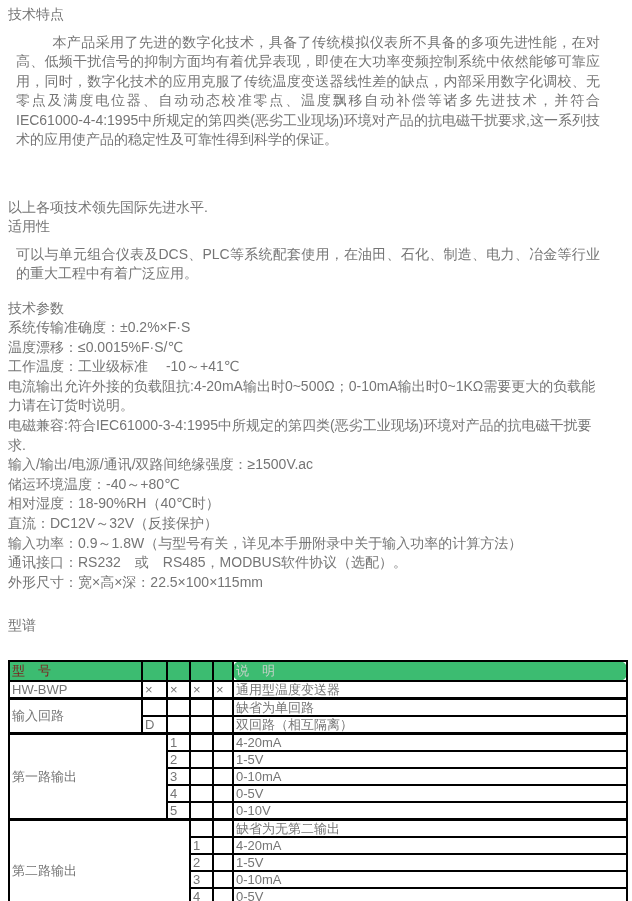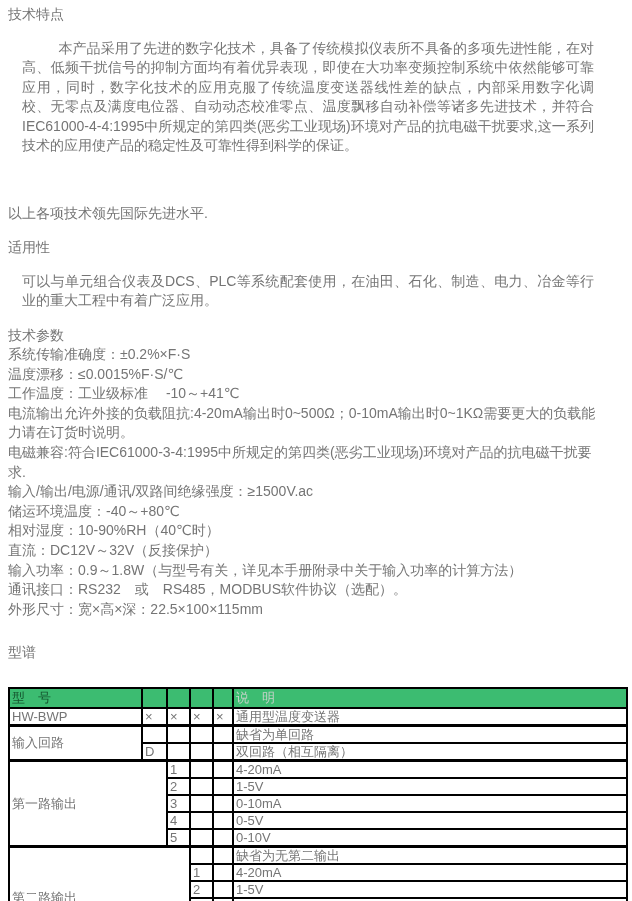--- a/index.html
+++ b/index.html
@@ -3,25 +3,25 @@
 <meta charset="utf-8">
 <style>
   html,body{margin:0;padding:0;background:#ffffff;}
   body{
     width:632px;height:901px;overflow:hidden;
     font-family:"Liberation Sans","DejaVu Sans",sans-serif;
     color:#757575;
   }
   .page{padding:5px 24px 0 8px;font-size:14px;}
   .heading{line-height:19.5px;}
-  .para{margin:14px;line-height:19.5px;max-width:600px;text-align:justify;}
+  .para{margin:8px;line-height:19.5px;max-width:600px;text-align:justify;}
   .indented{text-indent:2.6em;}
   .plainline{line-height:19.5px;max-width:600px;margin-top:48px;}
   .spec-line{line-height:19.6px;max-width:600px;}
-  .gap-applic{margin-top:15px;}
+  .gap-applic{margin-top:0;}
   .gap-params{margin-top:15px;}
   .gap-model{margin-top:24px;}
 
   table.model-table{
     margin-top:24px;
     border-collapse:collapse;
     table-layout:fixed;
     width:618px;
   }
   table.model-table td, table.model-table th{
@@ -33,23 +33,23 @@
     font-weight:normal;
     text-align:left;
     vertical-align:middle;
     overflow:hidden;
     white-space:nowrap;
     color:#757575;
   }
   table.model-table tr.header-row th{
     background:#3cbc71;
     height:18px;
-    color:#14532d;
+    color:#7f1d1d;
   }
-  table.model-table tr.header-row th.desc-header{color:#c7d2c9;}
+  table.model-table tr.header-row th.desc-header{color:#c7d2c9;border-radius:8px;}
   table.model-table tr.sec-top td{border-top:3px solid #000000;}
   .code-cell{color:#8a8f94;}
 </style>
 </head>
 <body>
 
 <div class="page">
 
   <div class="heading">技术特点</div>
   <p class="para indented">本产品采用了先进的数字化技术，具备了传统模拟仪表所不具备的多项先进性能，在对高、低频干扰信号的抑制方面均有着优异表现，即使在大功率变频控制系统中依然能够可靠应用，同时，数字化技术的应用克服了传统温度变送器线性差的缺点，内部采用数字化调校、无零点及满度电位器、自动动态校准零点、温度飘移自动补偿等诸多先进技术，并符合IEC61000-4-4:1995中所规定的第四类(恶劣工业现场)环境对产品的抗电磁干扰要求,这一系列技术的应用使产品的稳定性及可靠性得到科学的保证。</p>
@@ -60,21 +60,21 @@
 
   <div class="heading gap-params">技术参数</div>
   <div>
       <div class="spec-line">系统传输准确度：±0.2%×F·S</div>
       <div class="spec-line">温度漂移：≤0.0015%F·S/℃</div>
       <div class="spec-line">工作温度：工业级标准　 -10～+41℃</div>
       <div class="spec-line">电流输出允许外接的负载阻抗:4-20mA输出时0~500Ω；0-10mA输出时0~1KΩ需要更大的负载能力请在订货时说明。</div>
       <div class="spec-line">电磁兼容:符合IEC61000-3-4:1995中所规定的第四类(恶劣工业现场)环境对产品的抗电磁干扰要求.</div>
       <div class="spec-line">输入/输出/电源/通讯/双路间绝缘强度：≥1500V.ac</div>
       <div class="spec-line">储运环境温度：-40～+80℃</div>
-      <div class="spec-line">相对湿度：10-90%RH（40℃时）</div>
+      <div class="spec-line">相对湿度：18-90%RH（40℃时）</div>
       <div class="spec-line">直流：DC12V～32V（反接保护）</div>
       <div class="spec-line">输入功率：0.9～1.8W（与型号有关，详见本手册附录中关于输入功率的计算方法）</div>
       <div class="spec-line">通讯接口：RS232　或　RS485，MODBUS软件协议（选配）。</div>
       <div class="spec-line">外形尺寸：宽×高×深：22.5×100×115mm</div>
     </div>
 
   <div class="heading gap-model">型谱</div>
 
   <table class="model-table">
     <colgroup>

